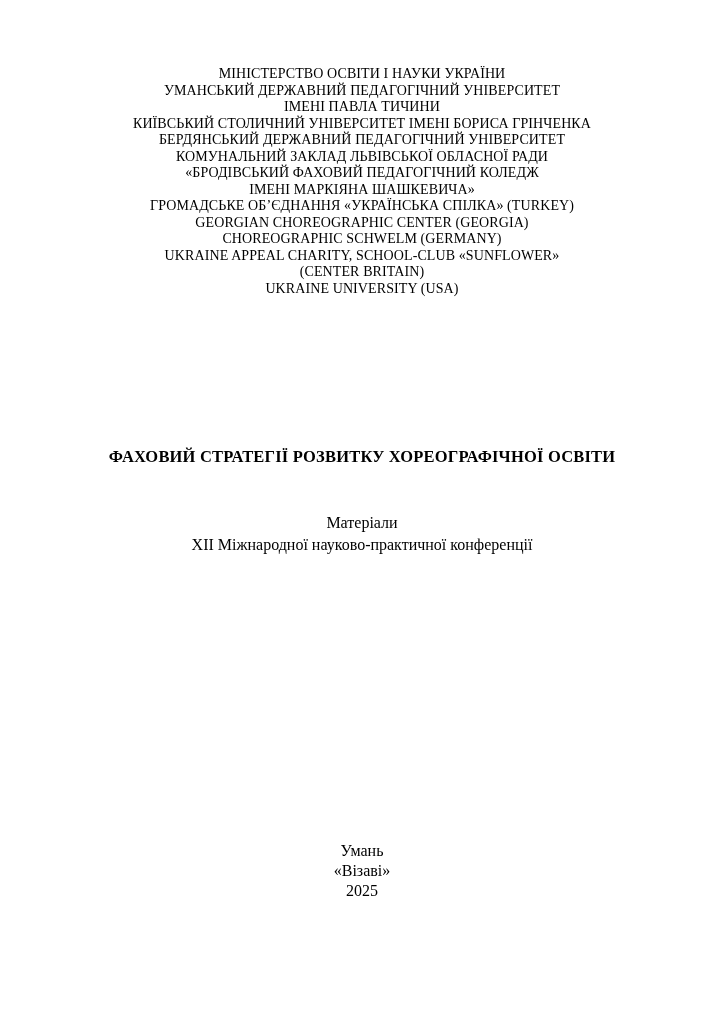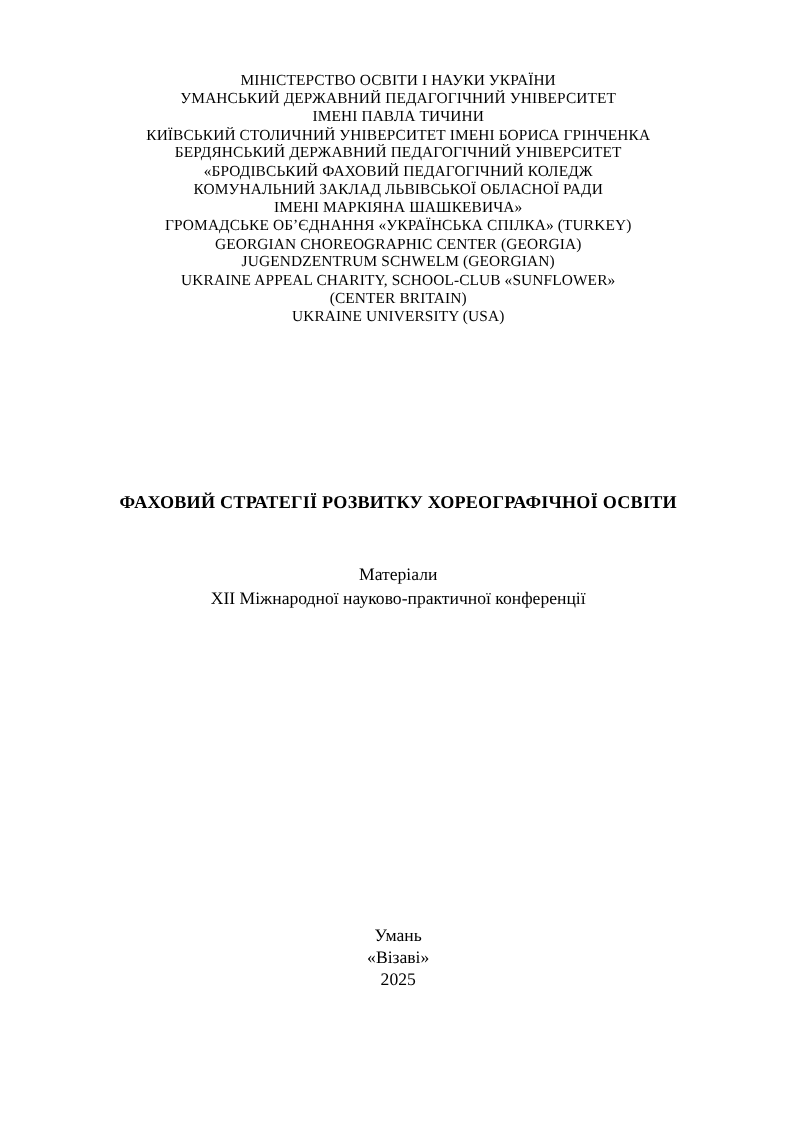--- a/index.html
+++ b/index.html
@@ -57,26 +57,26 @@
 <body>
 
 <div class="page">
 
   <div class="block org-block">
     <div class="org-line">МІНІСТЕРСТВО ОСВІТИ І НАУКИ УКРАЇНИ</div>
     <div class="org-line">УМАНСЬКИЙ ДЕРЖАВНИЙ ПЕДАГОГІЧНИЙ УНІВЕРСИТЕТ</div>
     <div class="org-line">ІМЕНІ ПАВЛА ТИЧИНИ</div>
     <div class="org-line">КИЇВСЬКИЙ СТОЛИЧНИЙ УНІВЕРСИТЕТ ІМЕНІ БОРИСА ГРІНЧЕНКА</div>
     <div class="org-line">БЕРДЯНСЬКИЙ ДЕРЖАВНИЙ ПЕДАГОГІЧНИЙ УНІВЕРСИТЕТ</div>
+    <div class="org-line">КОМУНАЛЬНИЙ ЗАКЛАД ЛЬВІВСЬКОЇ ОБЛАСНОЇ РАДИ</div>
     <div class="org-line">«БРОДІВСЬКИЙ ФАХОВИЙ ПЕДАГОГІЧНИЙ КОЛЕДЖ</div>
-    <div class="org-line">КОМУНАЛЬНИЙ ЗАКЛАД ЛЬВІВСЬКОЇ ОБЛАСНОЇ РАДИ</div>
     <div class="org-line">ІМЕНІ МАРКІЯНА ШАШКЕВИЧА»</div>
     <div class="org-line">ГРОМАДСЬКЕ ОБ’ЄДНАННЯ «УКРАЇНСЬКА СПІЛКА» (TURKEY)</div>
     <div class="org-line">GEORGIAN CHOREOGRAPHIC CENTER (GEORGIA)</div>
-    <div class="org-line">JUGENDZENTRUM SCHWELM (GEORGIAN)</div>
+    <div class="org-line">CHOREOGRAPHIC SCHWELM (GERMANY)</div>
     <div class="org-line">UKRAINE APPEAL CHARITY, SCHOOL-CLUB «SUNFLOWER»</div>
     <div class="org-line">(CENTER BRITAIN)</div>
     <div class="org-line">UKRAINE UNIVERSITY (USA)</div>
   </div>
 
   <div class="block title-block">ФАХОВИЙ СТРАТЕГІЇ РОЗВИТКУ ХОРЕОГРАФІЧНОЇ ОСВІТИ</div>
 
   <div class="block subtitle-block">
     <div>Матеріали</div>
     <div>XII Міжнародної науково-практичної конференції</div>

